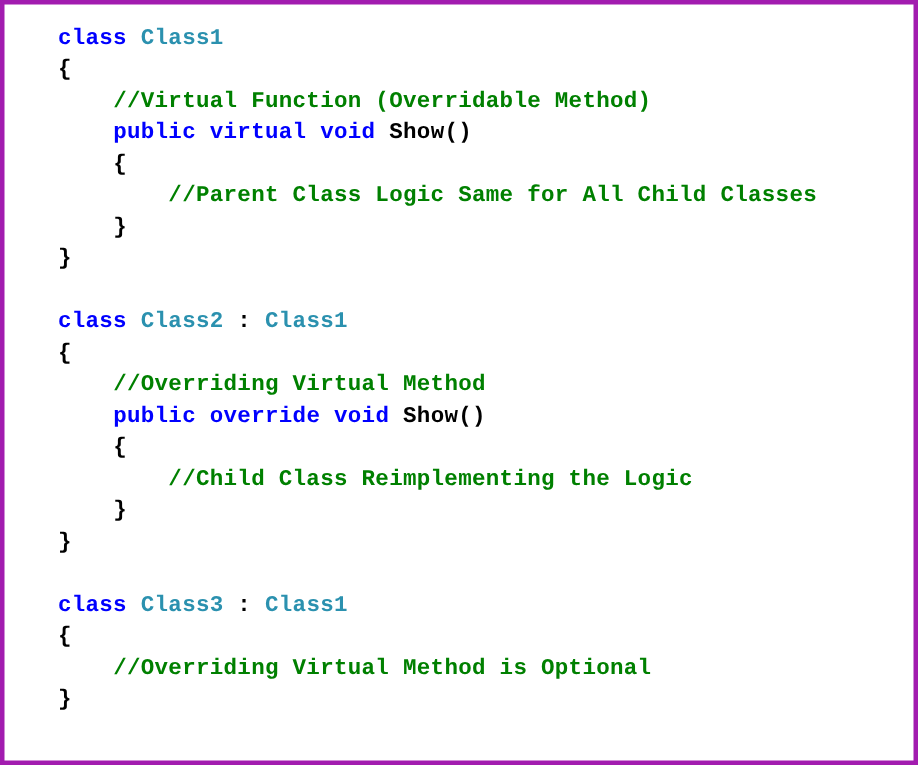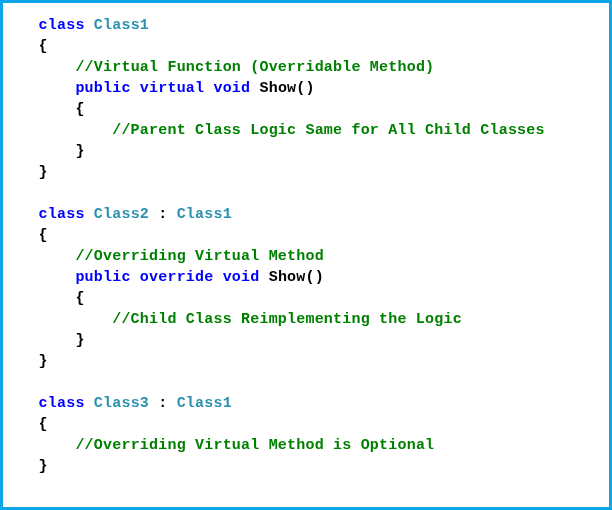--- a/index.html
+++ b/index.html
@@ -5,21 +5,21 @@
   body {
     margin: 0;
     padding: 0;
     background: #ffffff;
     font-family: Consolas, 'Courier New', monospace;
   }
   .frame {
     box-sizing: border-box;
     width: 612px;
     height: 510px;
-    border: 3px solid #0ea5e9;
+    border: 3px solid #a21caf;
     background: #ffffff;
     padding: 12px 8px 12px 8px;
     overflow: hidden;
   }
   pre.code {
     margin: 0;
     font-family: Consolas, 'Courier New', monospace;
     font-size: 15px;
     line-height: 21px;
     white-space: pre;

